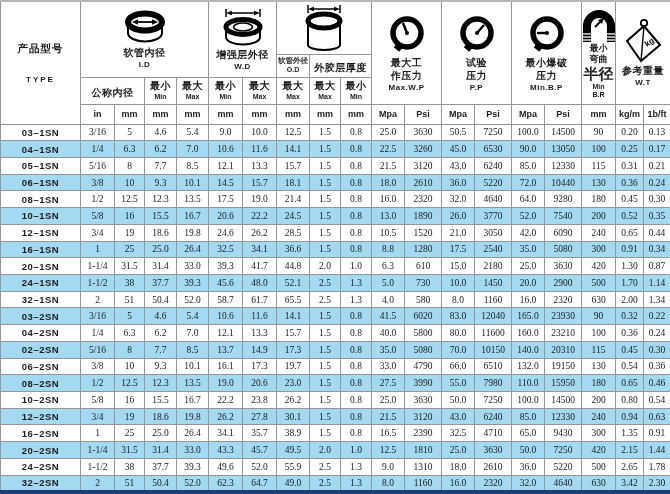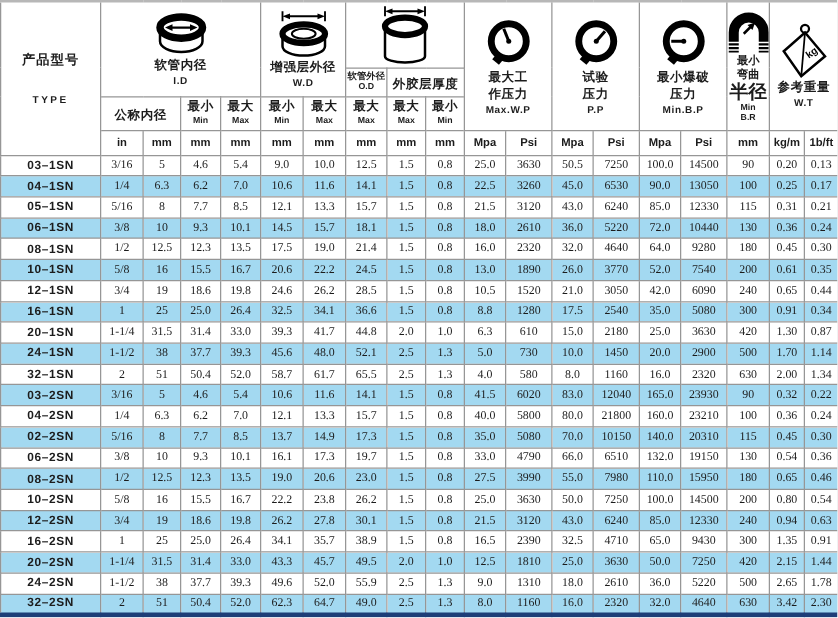--- a/index.html
+++ b/index.html
@@ -384,21 +384,21 @@
           <td>24.5</td>
           <td>1.5</td>
           <td>0.8</td>
           <td>13.0</td>
           <td>1890</td>
           <td>26.0</td>
           <td>3770</td>
           <td>52.0</td>
           <td>7540</td>
           <td>200</td>
-          <td>0.61</td>
+          <td>0.52</td>
           <td>0.35</td>
         </tr>
         <tr>
           <td class="type">12–1SN</td>
           <td>3/4</td>
           <td>19</td>
           <td>18.6</td>
           <td>19.8</td>
           <td>24.6</td>
           <td>26.2</td>
@@ -527,21 +527,21 @@
           <td>6.2</td>
           <td>7.0</td>
           <td>12.1</td>
           <td>13.3</td>
           <td>15.7</td>
           <td>1.5</td>
           <td>0.8</td>
           <td>40.0</td>
           <td>5800</td>
           <td>80.0</td>
-          <td>21800</td>
+          <td>11600</td>
           <td>160.0</td>
           <td>23210</td>
           <td>100</td>
           <td>0.36</td>
           <td>0.24</td>
         </tr>
         <tr class="stripe">
           <td class="type">02–2SN</td>
           <td>5/16</td>
           <td>8</td>

